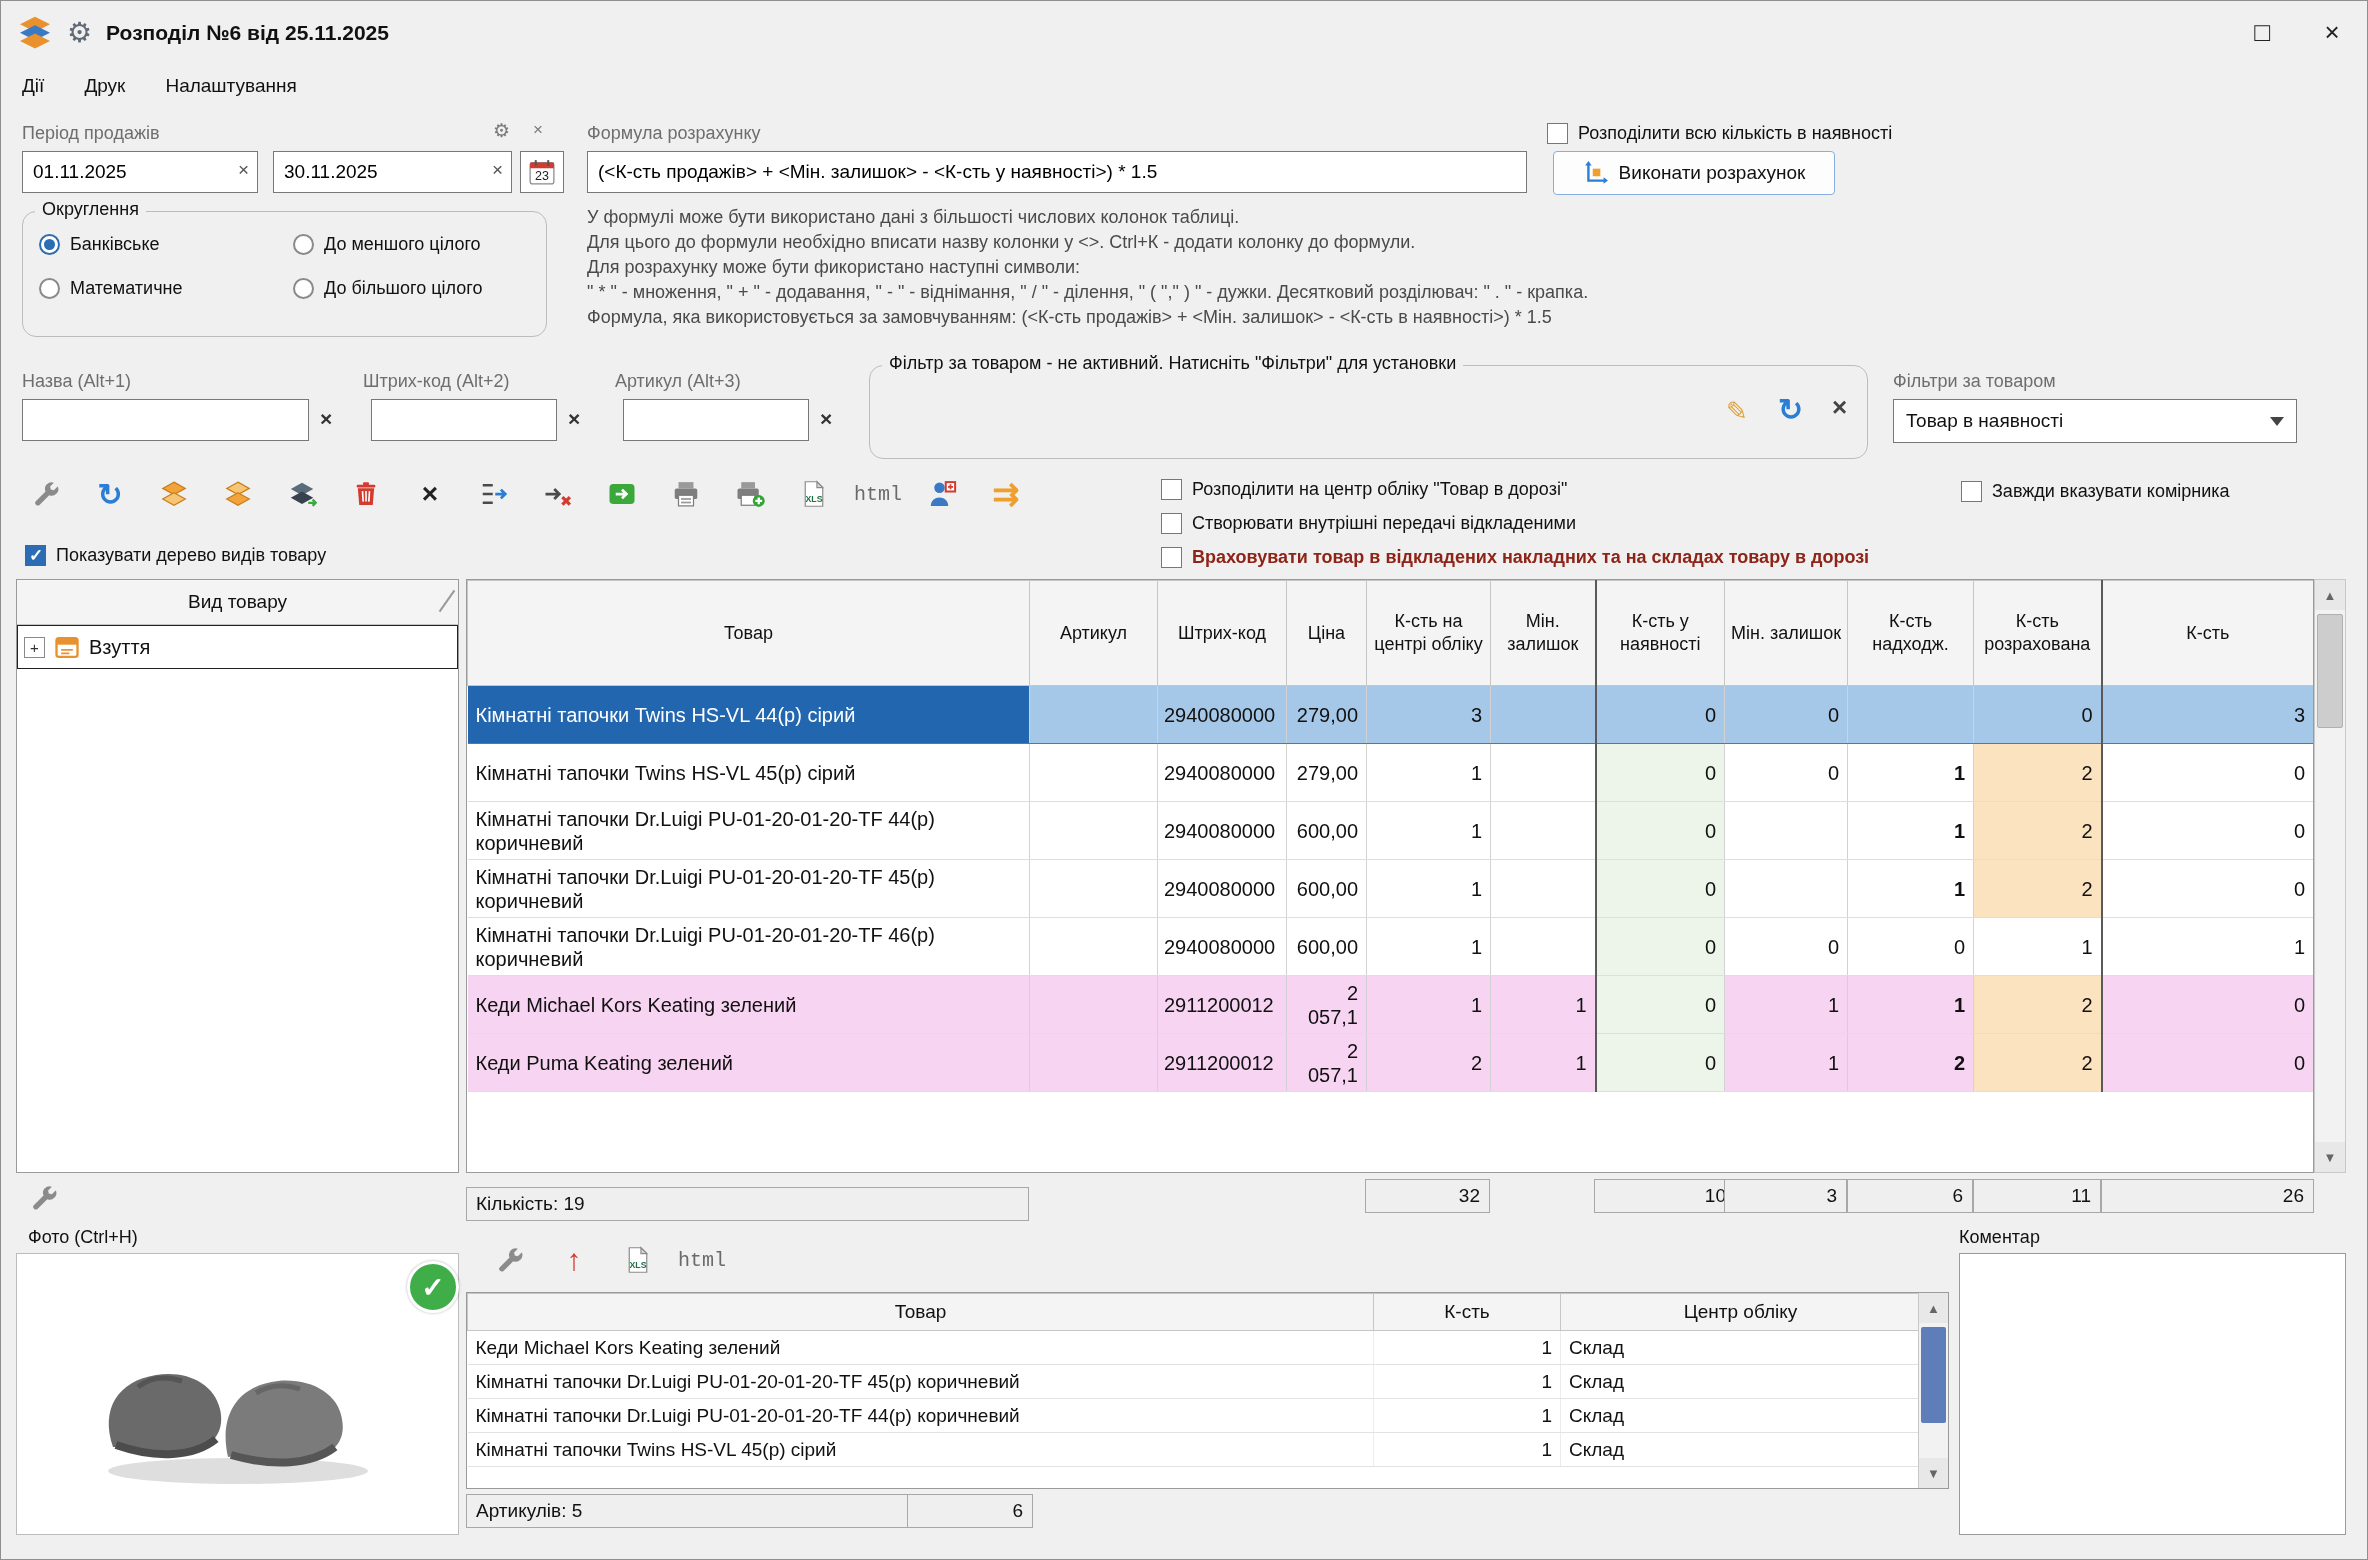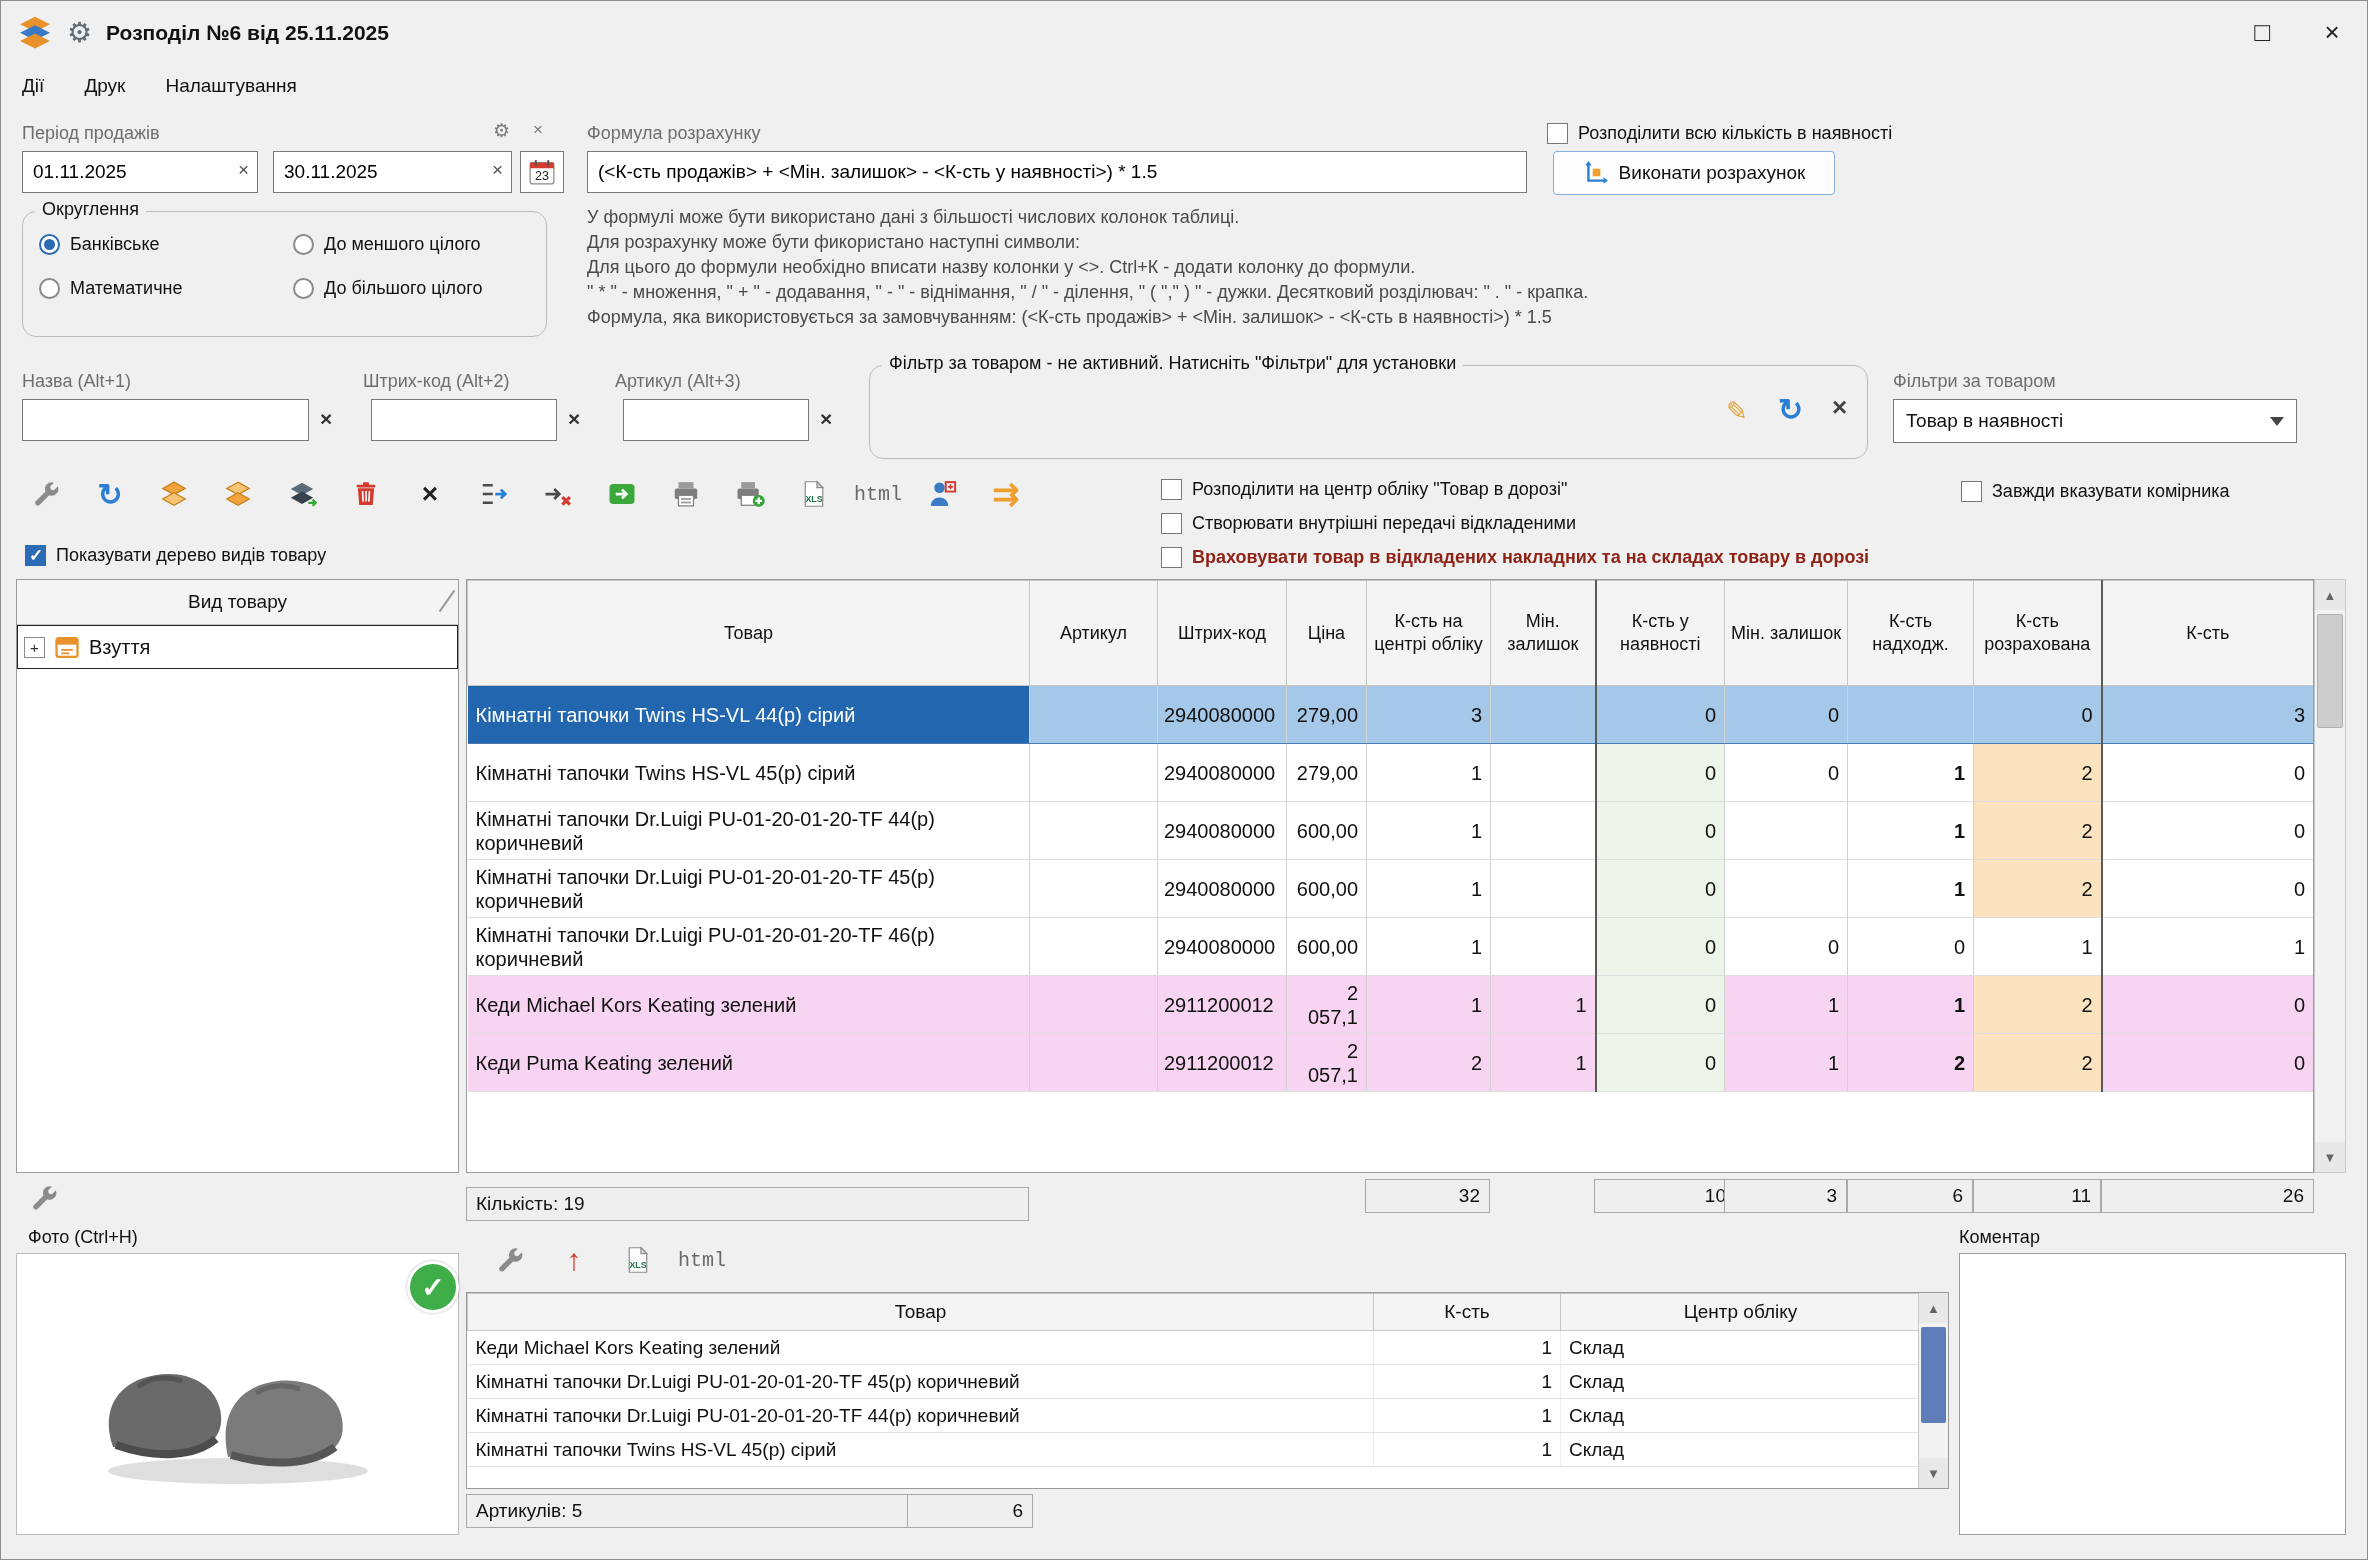--- a/index.html
+++ b/index.html
@@ -182,22 +182,22 @@
         <span>До меншого цілого</span>
       </label>
       <label class="optrow" style="left:270px;top:66px;">
         <span class="radio"></span>
         <span>До більшого цілого</span>
       </label>
     </div>
 
     <div class="abs" style="left:586px;top:98px;width:1290px;font-size:18px;color:#4a4a4a;line-height:25px;">
       <div>У формулі може бути використано дані з більшості числових колонок таблиці.</div>
+      <div>Для цього до формули необхідно вписати назву колонки у &lt;&gt;. Ctrl+К - додати колонку до формули.</div>
       <div>Для розрахунку може бути фикористано наступні символи:</div>
-      <div>Для цього до формули необхідно вписати назву колонки у &lt;&gt;. Ctrl+К - додати колонку до формули.</div>
       <div>" * " - множення, " + " - додавання, " - " - віднімання, " / " - ділення, " ( "," ) " - дужки. Десятковий розділювач: " . " - крапка.</div>
       <div>Формула, яка використовується за замовчуванням: (&lt;К-сть продажів&gt; + &lt;Мін. залишок&gt; - &lt;К-сть в наявності&gt;) * 1.5</div>
     </div>
 
     <span class="abs glabel" style="left:21px;top:264px;">Назва (Alt+1)</span>
     <input class="plaininput abs" style="left: 21px; top: 292px; width: 287px; height: 42px;" value="">
     <span class="abs xglyph" style="left:319px;top:300px;">×</span>
 
     <span class="abs glabel" style="left:362px;top:264px;">Штрих-код (Alt+2)</span>
     <input class="plaininput abs" style="left: 370px; top: 292px; width: 186px; height: 42px;" value="">

